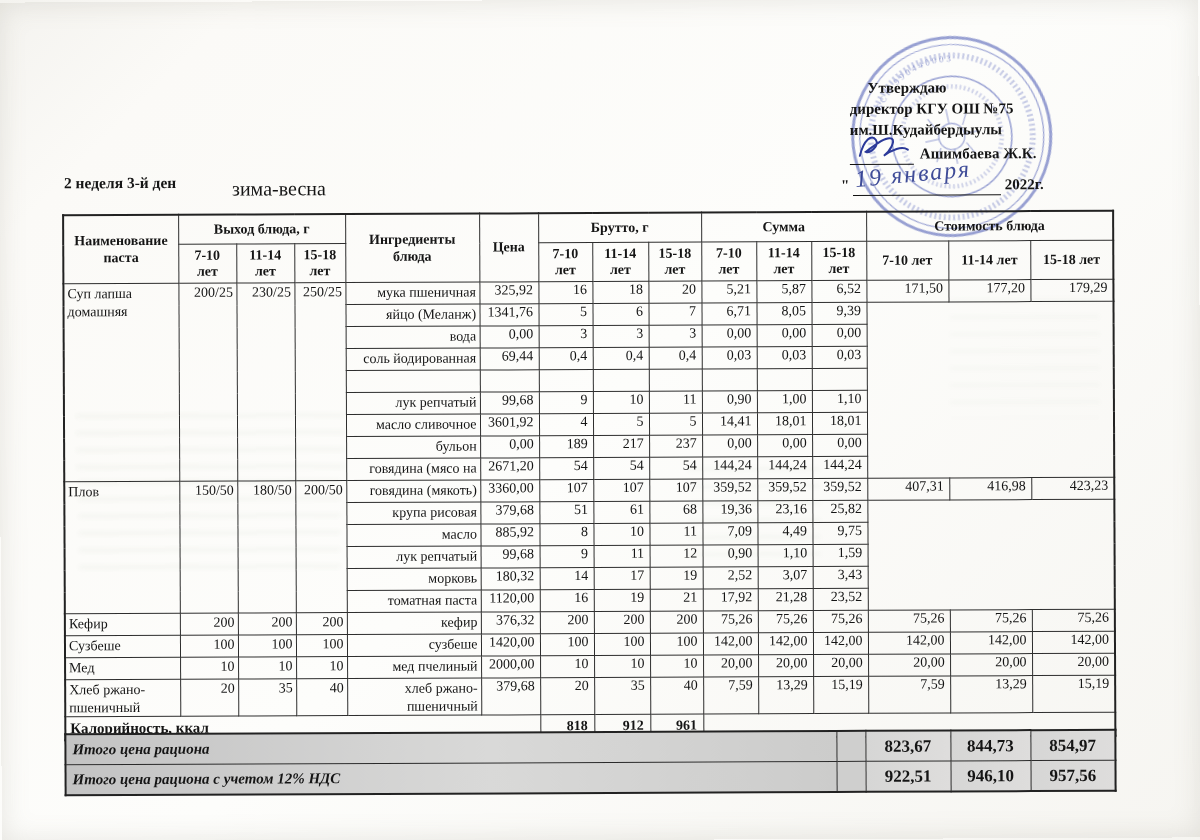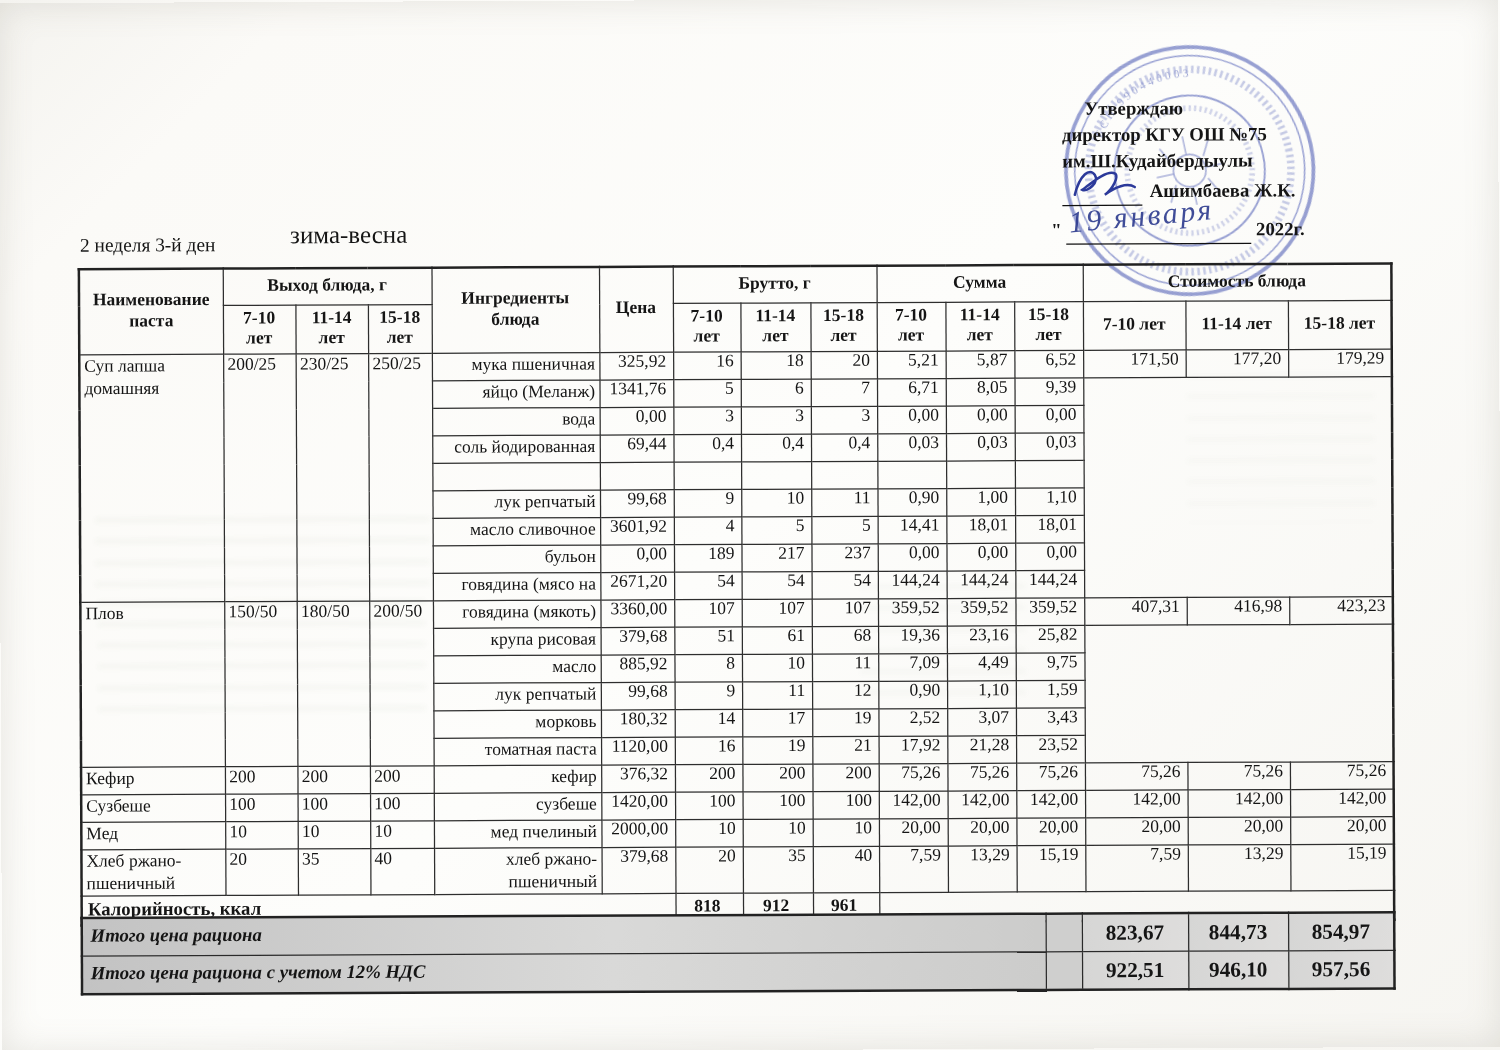--- a/index.html
+++ b/index.html
@@ -22,39 +22,39 @@
   .sig-line{display:inline-block;width:64px;border-bottom:1.6px solid #111;height:15px;vertical-align:bottom;}
   .sig-scribble{position:absolute;left:6px;top:-12px;}
   .sig-name{margin-left:6px;}
   .date-row{margin-top:9px;position:relative;white-space:nowrap;left:-9px;}
   .date-line{display:inline-block;width:148px;border-bottom:1.6px solid #111;height:15px;vertical-align:bottom;position:relative;}
   .handwritten{position:absolute;left:2px;top:-16px;font-style:italic;font-size:24px;
     color:#2c3a8e;transform:rotate(-5deg);letter-spacing:2px;font-weight:normal;opacity:.9;}
   .stamp{position:absolute;left:828px;top:30px;opacity:.52;filter:blur(.4px);transform:rotate(-12deg);}
 
   
-  .title-week{position:absolute;left:65px;top:186px;font-weight:normal;font-size:15.5px;}
+  .title-week{position:absolute;left:65px;top:172px;font-weight:bold;font-size:15.5px;}
   .title-season{position:absolute;left:233px;top:176px;font-size:20px;}
 
   
   table{border-collapse:collapse;table-layout:fixed;}
   .menu-table{position:absolute;left:63px;top:212px;width:1050px;border:2px solid #222;}
   .menu-table th,.menu-table td{border:1px solid #2e2e2e;font-size:14px;padding:0 3px;overflow:hidden;}
   .menu-table th{font-weight:bold;text-align:center;vertical-align:middle;line-height:1.15;}
   .th-group{height:28px;font-size:14.5px;}
   .th-sub{height:38px;white-space:pre-line;}
   .menu-table td{height:20px;vertical-align:top;}
   td.c-name{text-align:left;line-height:1.25;padding-top:1px;}
-  td.c-yield{text-align:left;padding-top:1px;}
+  td.c-yield{text-align:right;padding-top:1px;}
   td.c-ing{text-align:right;line-height:1.25;white-space:normal;padding-top:1px;}
   td.c-num{text-align:right;padding-right:5px;white-space:nowrap;}
   td.c-cost-empty{border-top:1px solid #2e2e2e;}
   tr.calories-row td{height:22px;vertical-align:middle;}
   td.c-cal-label{font-weight:bold;font-size:15px;text-align:left;padding-left:4px;}
-  td.c-cal-val{font-weight:bold;text-align:center;padding-right:6px;}
+  td.c-cal-val{font-weight:bold;text-align:right;padding-right:6px;}
 
   
   .totals-table{position:absolute;left:63px;top:731px;width:1050px;border:2px solid #222;}
   .totals-table td{border:1.4px solid #2a2a2a;height:27px;vertical-align:middle;font-size:17px;}
   td.t-label{font-weight:bold;font-style:italic;font-size:15px;text-align:left;padding-left:6px;
     background:linear-gradient(90deg,#c3c3c3 0%,#d9d9d8 55%,#cccccb 100%);}
   td.t-gap{background:#cfcfce;}
   td.t-val{font-weight:bold;text-align:center;background:linear-gradient(90deg,#d6d6d5,#dedddc);}
 </style>
 </head>

